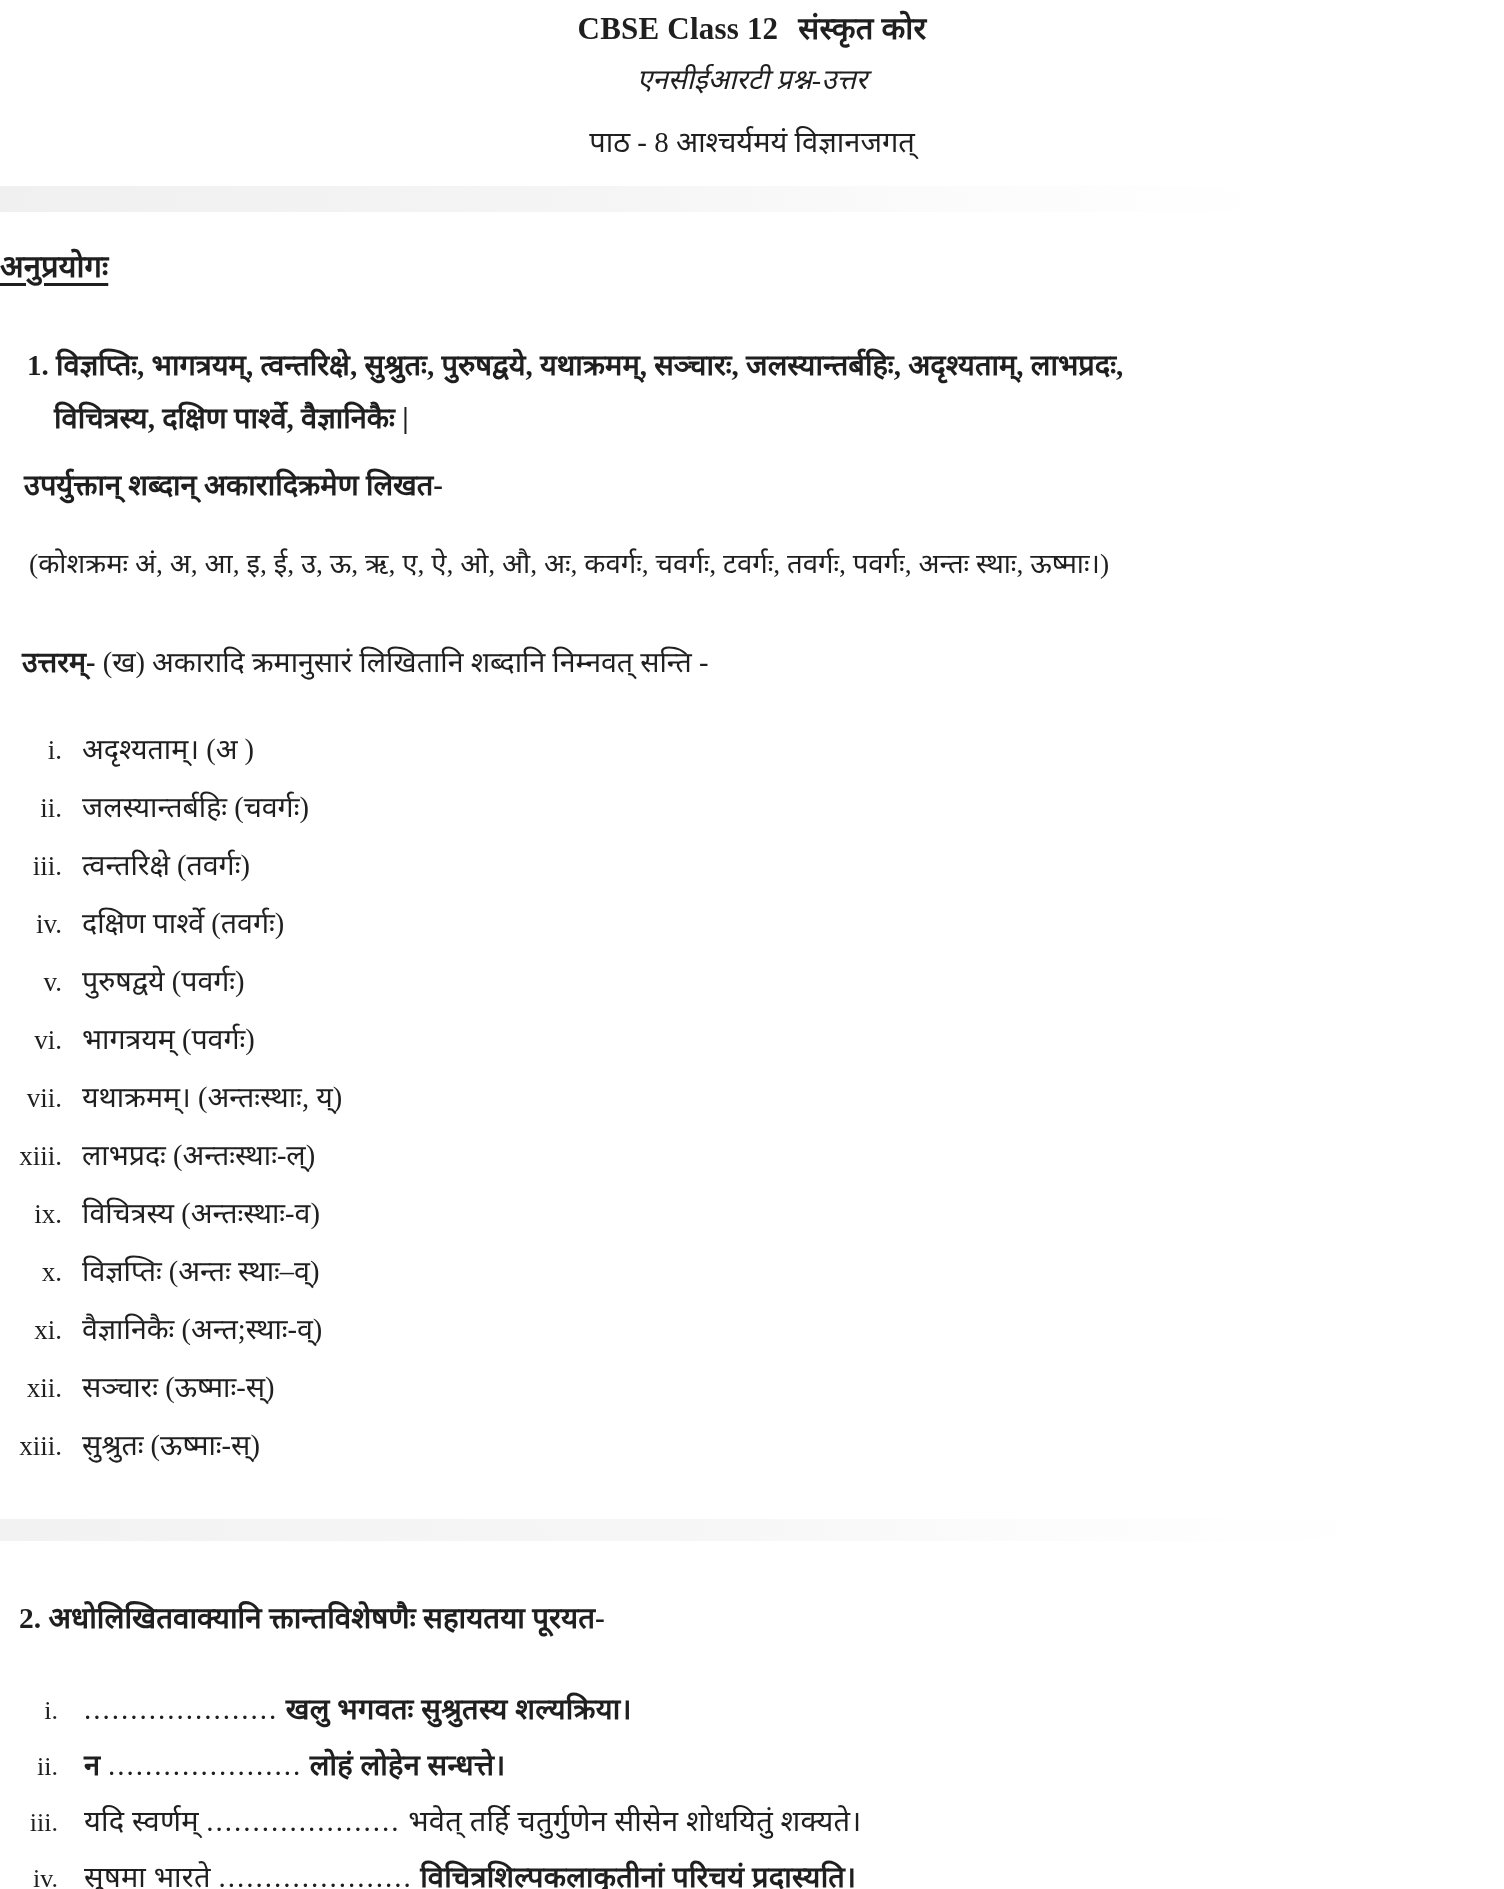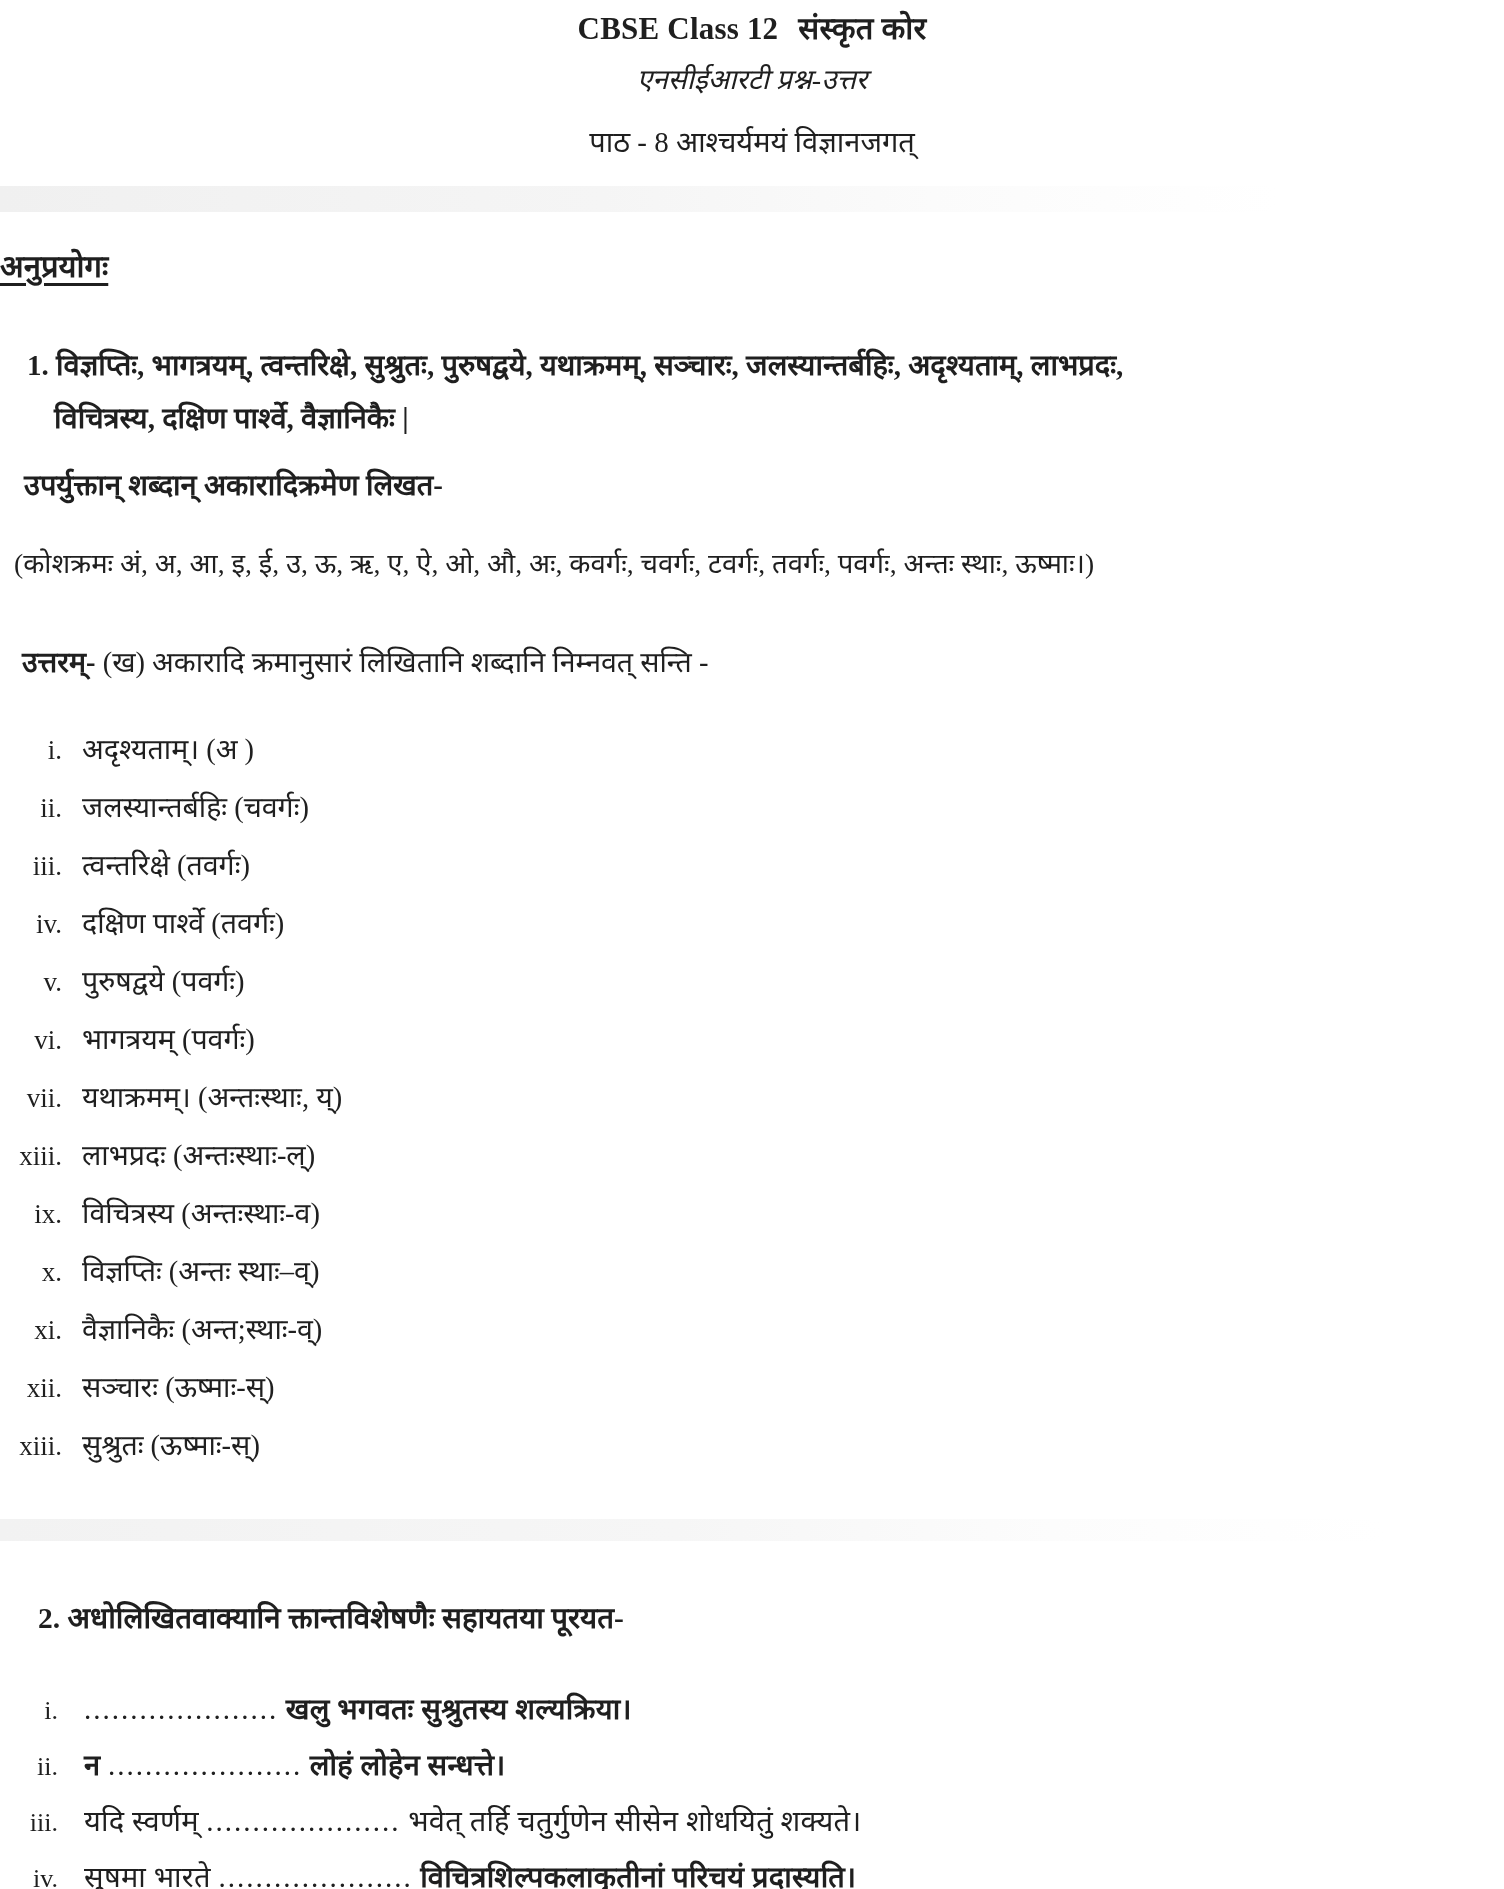--- a/index.html
+++ b/index.html
@@ -58,21 +58,21 @@
     font-weight: 700;
     white-space: nowrap;
   }
   .q1-words .cont { padding-left: 27px; margin-top: 14px; }
   .q1-instruction {
     padding-left: 24px;
     margin-top: 28px;
     font-weight: 700;
   }
   .kosha-line {
-    padding-left: 14px;
+    padding-left: 29px;
     margin-top: 40px;
     font-size: 27.5px;
     white-space: nowrap;
   }
   .answer-line {
     padding-left: 22px;
     margin-top: 62px;
     font-size: 28.5px;
   }
   .answer-line .bold { font-weight: 700; }
@@ -86,21 +86,21 @@
   .roman-list .roman {
     width: 62px;
     min-width: 62px;
     text-align: right;
     font-family: "Liberation Serif", serif;
     font-size: 27px;
   }
   .roman-list .text { padding-left: 20px; font-size: 28.5px; }
 
   .q2-heading {
-    padding-left: 38px;
+    padding-left: 19px;
     margin-top: 58px;
     font-weight: 700;
     font-size: 29.5px;
   }
   .q2-list { margin-top: 52px; }
   .q2-list .item {
     display: flex;
     align-items: baseline;
     height: 56px;
   }

